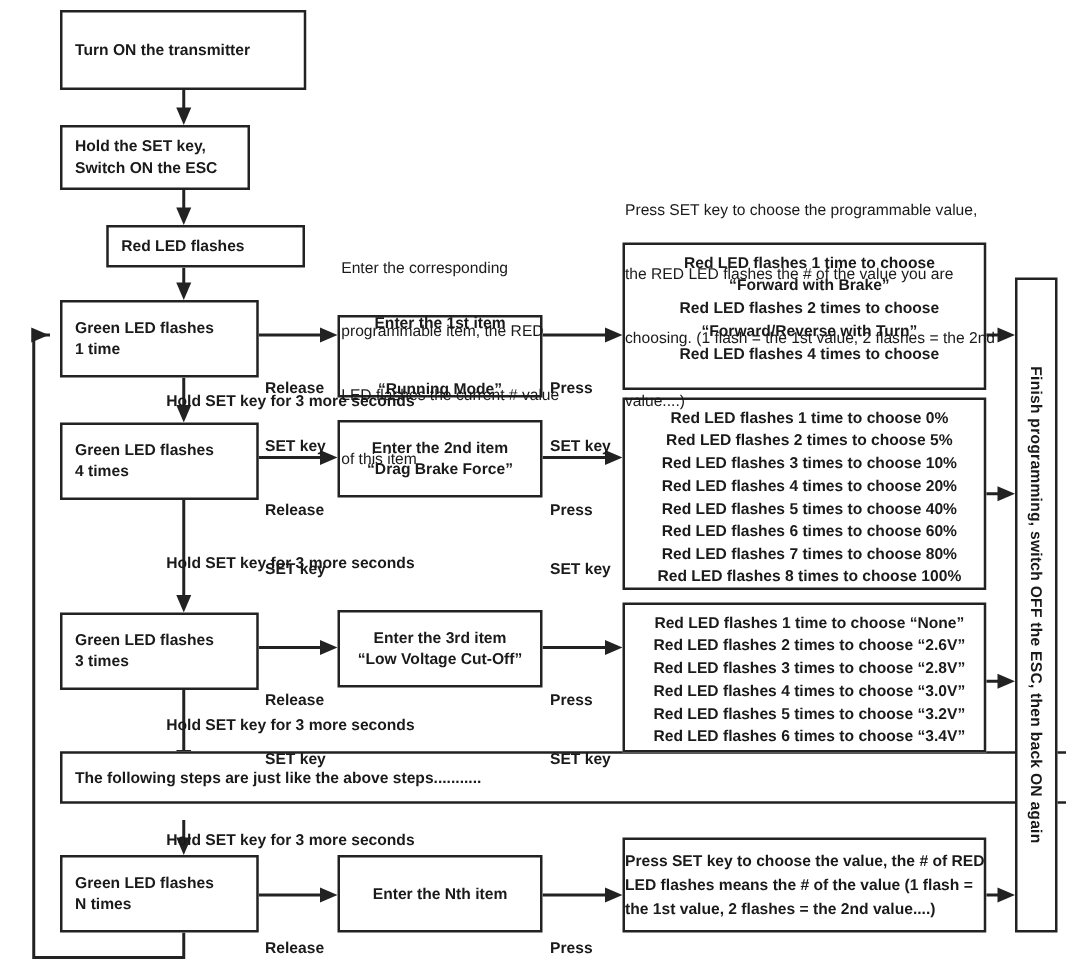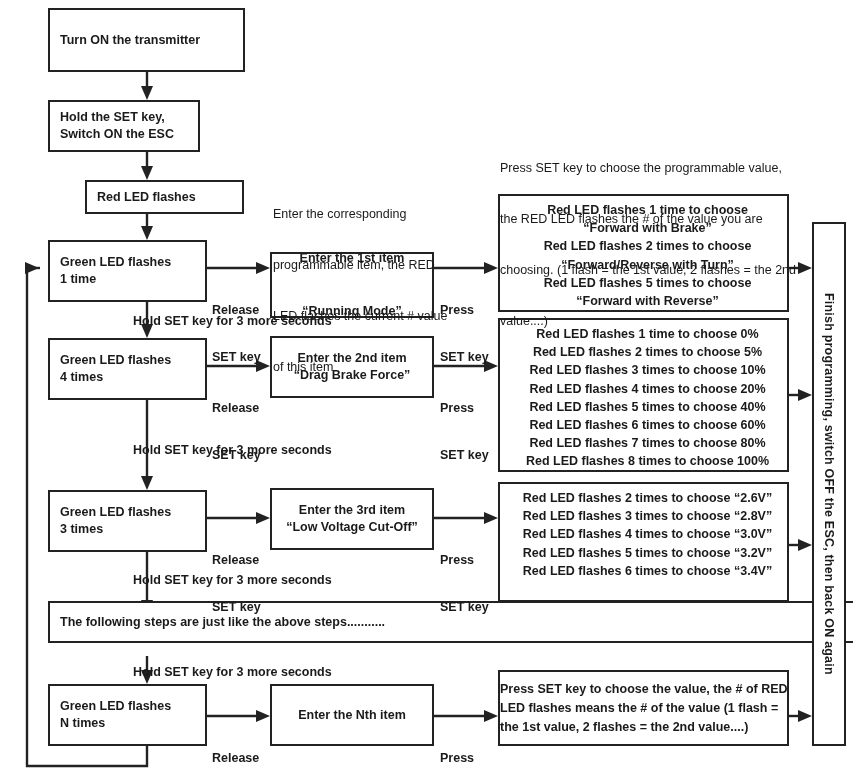--- a/index.html
+++ b/index.html
@@ -207,36 +207,36 @@
 
   <div class="box center" style="left:270px; top:684px; width:164px; height:62px;">
     <div class="line">Enter the Nth item</div>
   </div>
 
   <div class="box list" style="left:498px; top:194px; width:291px; height:118px;">
     <div class="line">Red LED flashes 1 time to choose</div>
     <div class="line">“Forward with Brake”</div>
     <div class="line">Red LED flashes 2 times to choose</div>
     <div class="line">“Forward/Reverse with Turn”</div>
-    <div class="line">Red LED flashes 5 times to choose</div>
-    <div class="line">“Forward with Reverse”</div>
+    <div class="line">Red LED flashes 4 times to choose</div>
   </div>
 
   <div class="box list" style="left:498px; top:318px; width:291px; height:154px;">
     <div class="line">Red LED flashes 1 time to choose 0%</div>
     <div class="line">Red LED flashes 2 times to choose 5%</div>
     <div class="line">Red LED flashes 3 times to choose 10%</div>
     <div class="line">Red LED flashes 4 times to choose 20%</div>
     <div class="line">Red LED flashes 5 times to choose 40%</div>
     <div class="line">Red LED flashes 6 times to choose 60%</div>
     <div class="line">Red LED flashes 7 times to choose 80%</div>
     <div class="line">Red LED flashes 8 times to choose 100%</div>
   </div>
 
   <div class="box list" style="left:498px; top:482px; width:291px; height:120px;">
+    <div class="line">Red LED flashes 1 time to choose “None”</div>
     <div class="line">Red LED flashes 2 times to choose “2.6V”</div>
     <div class="line">Red LED flashes 3 times to choose “2.8V”</div>
     <div class="line">Red LED flashes 4 times to choose “3.0V”</div>
     <div class="line">Red LED flashes 5 times to choose “3.2V”</div>
     <div class="line">Red LED flashes 6 times to choose “3.4V”</div>
   </div>
 
   <div class="box para" style="left:498px; top:670px; width:291px; height:76px;">
     <div class="line">Press SET key to choose the value, the # of RED</div>
     <div class="line">LED flashes means the # of the value (1 flash =</div>

